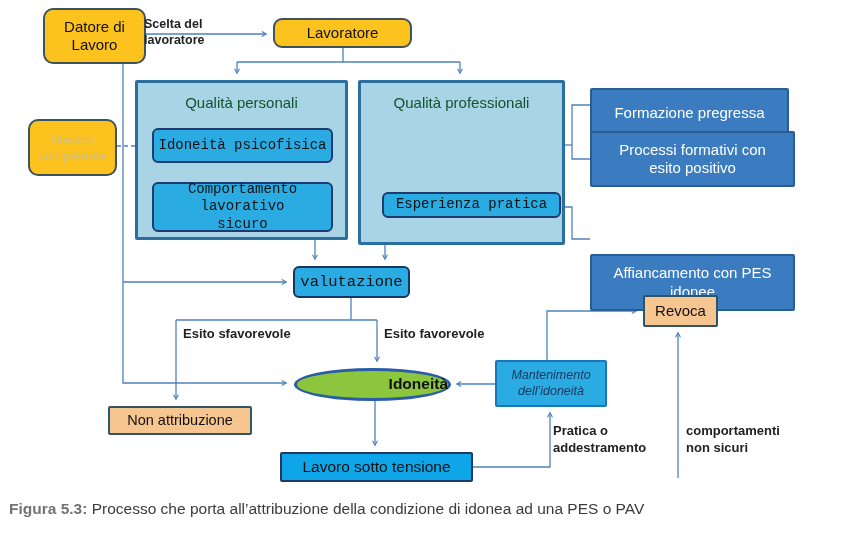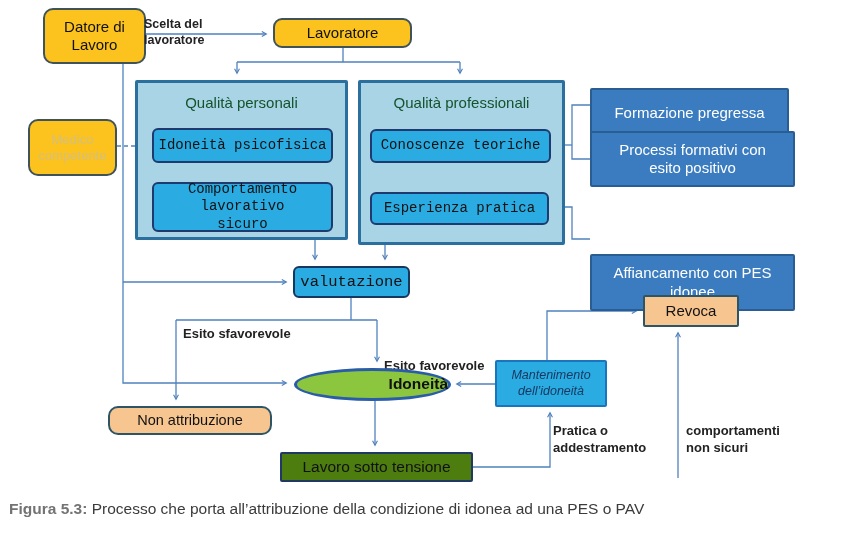--- a/index.html
+++ b/index.html
@@ -14,21 +14,21 @@
   .faded-text { color: #d4bf7e; font-size: 13px; }
   
   .group { position: absolute; z-index: 2; background: #a9d4e5; border: 3px solid #2b6f9e; border-radius: 2px; }
   .group-title { position: absolute; left: 0; right: 0; top: 11px; text-align: center; font-size: 15px; color: #14532d; }
   
   .cyan { background: #2aace3; border: 2.5px solid #1e3a6e; border-radius: 6px; font-size: 14px; font-family: Liberation Mono, monospace; }
   
   .steel { background: #3a7cbf; border: 2px solid #2a5d91; border-radius: 2px; color: #ffffff; font-size: 15px; padding: 0 14px; }
   
   .peach { background: #f7c58f; border: 2.5px solid #2e5566; border-radius: 2px; font-size: 14.5px; }
-  .purple { background: #4d7c0f; border: 2.5px solid #1f3864; border-radius: 2px; font-size: 15.5px; }
+  .purple { background: #0ea5e9; border: 2.5px solid #1f3864; border-radius: 2px; font-size: 15.5px; }
   .cyan-dark { background: #2aace3; border: 2.5px solid #1b75bc; border-radius: 2px; font-size: 12.5px; color: #17375e; padding: 0 6px; }
   .ellipse { background: #8cc63f; border: 3px solid #2a5ca8; border-radius: 50%; font-size: 15.5px; font-weight: 700; justify-content: flex-end; }
   .edge-label { position: absolute; z-index: 2; font-size: 13px; color: #222222; line-height: 1.28; text-align: left; font-weight: bold; }
   .edge-label.sm { font-size: 12.5px; }
   .caption { position: absolute; left: 9px; top: 500px; width: 830px; z-index: 2;
              font-size: 15.5px; color: #3b3b3b; }
   .caption b { color: #737373; }
 </style>
 </head>
 <body>
@@ -100,61 +100,58 @@
   <div class="node cyan" style="left:152px; top:128px; width:181px; height:35px;">
     <span>Idoneità psicofisica</span>
   </div>
   <div class="node cyan" style="left:152px; top:182px; width:181px; height:50px; padding:0 20px;">
     <span>Comportamento lavorativo sicuro</span>
   </div>
 
   <div class="group" style="left:358px; top:80px; width:207px; height:165px;">
     <div class="group-title">Qualità professionali</div>
   </div>
-  <div class="node cyan" style="left:370px; top:129px; width:181px; height:34px;">
-    <span>Conoscenze teoriche</span>
-  </div>
-  <div class="node cyan" style="left:370px; top:192px; width:179px; height:33px;">
+  <div class="node cyan" style="left:382px; top:192px; width:179px; height:26px;">
     <span>Esperienza pratica</span>
   </div>
 
   <div class="node steel" style="left:590px; top:88px; width:199px; height:50px;">
     <span>Formazione pregressa</span>
   </div>
   <div class="node steel" style="left:590px; top:131px; width:205px; height:56px;align-items:center;">
     <span>Processi formativi con esito positivo</span>
   </div>
   <div class="node steel" style="left:590px; top:210px; width:205px; height:57px;margin-top:44px;">
     <span>Affiancamento con PES idonee</span>
   </div>
 
   <div class="node cyan" style="left:293px; top:266px; width:117px; height:32px; border-color:#17375e; font-size:15.5px;text-align:center;">
     <span>valutazione</span>
   </div>
 
   <div class="edge-label" style="left:183px; top:326px; width:120px;">Esito sfavorevole</div>
-  <div class="edge-label" style="left:384px; top:326px; width:120px;margin-top:32px;">Esito favorevole</div>
+  <div class="edge-label" style="left:384px; top:326px; width:120px;">Esito favorevole</div>
 
   <div class="node ellipse" style="left:294px; top:368px; width:157px; height:33px;">
     <span>Idoneità</span>
   </div>
 
-  <div class="node peach" style="left:108px; top:406px; width:164px; height:29px;border-radius:10px;">
+  <div class="node peach" style="left:108px; top:406px; width:144px; height:29px;">
     <span>Non attribuzione</span>
   </div>
 
   <div class="node purple" style="left:280px; top:452px; width:193px; height:30px;">
     <span>Lavoro sotto tensione</span>
   </div>
 
   <div class="node cyan-dark" style="left:495px; top:360px; width:112px; height:47px;font-style:italic;">
     <span>Mantenimento dell’idoneità</span>
   </div>
 
-  <div class="node peach" style="left:643px; top:295px; width:96px; height:32px; font-size:15px;">
+  <div class="node peach" style="left:643px; top:295px; width:75px; height:32px; font-size:15px;">
     <span>Revoca</span>
   </div>
 
   <div class="edge-label" style="left:553px; top:423px; width:104px;">Pratica o addestramento</div>
   <div class="edge-label" style="left:686px; top:423px; width:104px;">comportamenti non sicuri</div>
 
   <div class="caption">
     <b>Figura 5.3:</b><span> Processo che porta all’attribuzione della condizione di idonea ad una PES o PAV</span>
   </div>
 

